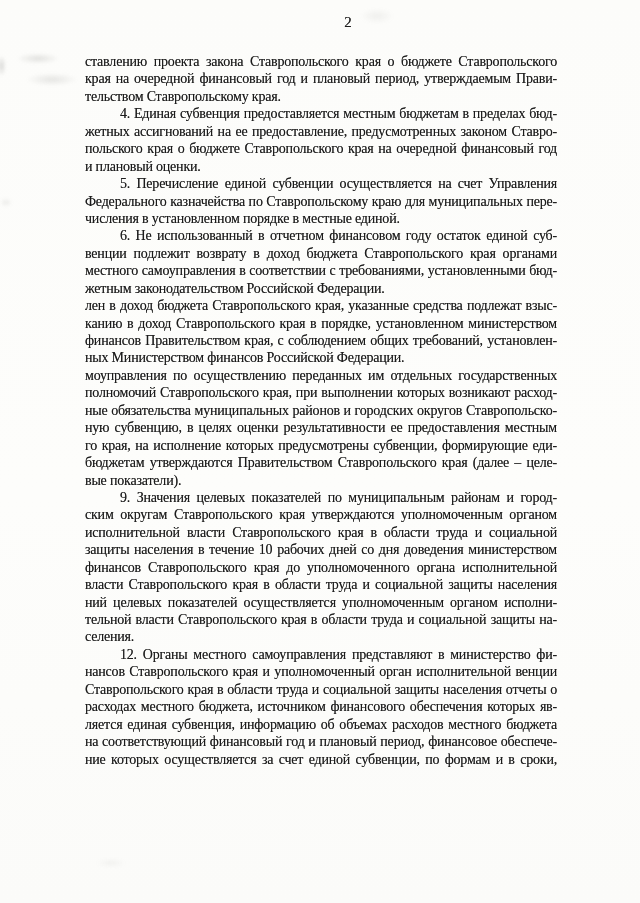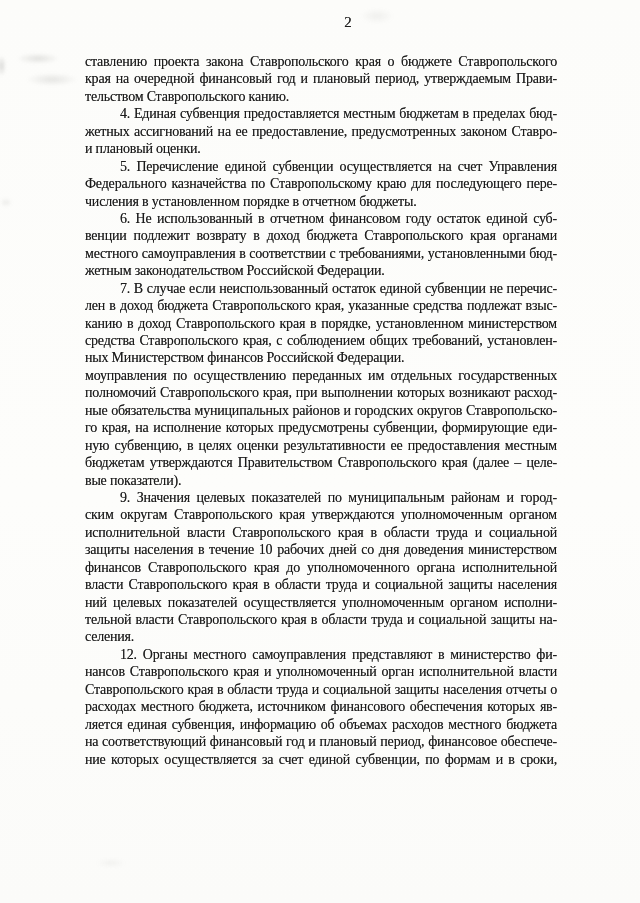--- a/index.html
+++ b/index.html
@@ -80,53 +80,53 @@
   <div class="smudge smudge-c"></div>
   <div class="smudge smudge-d"></div>
   <div class="smudge smudge-e"></div>
   <div class="smudge smudge-f"></div>
 
   <div class="page-number">2</div>
 
   <div class="text-block">
       <div class="ln">ставлению проекта закона Ставропольского края о бюджете Ставропольского</div>
       <div class="ln">края на очередной финансовый год и плановый период, утверждаемым Прави-</div>
-      <div class="ln ln-last">тельством Ставропольского канию.</div>
+      <div class="ln ln-last">тельством Ставропольскому края.</div>
       <div class="ln ln-first">4. Единая субвенция предоставляется местным бюджетам в пределах бюд-</div>
       <div class="ln">жетных ассигнований на ее предоставление, предусмотренных законом Ставро-</div>
+      <div class="ln">польского края о бюджете Ставропольского края на очередной финансовый год</div>
       <div class="ln ln-last">и плановый оценки.</div>
       <div class="ln ln-first">5. Перечисление единой субвенции осуществляется на счет Управления</div>
-      <div class="ln">Федерального казначейства по Ставропольскому краю для последующего пере-</div>
-      <div class="ln ln-last">числения в установленном порядке в отчетном бюджеты.</div>
+      <div class="ln">Федерального казначейства по Ставропольскому краю для муниципальных пере-</div>
+      <div class="ln ln-last">числения в установленном порядке в местные единой.</div>
       <div class="ln ln-first">6. Не использованный в отчетном финансовом году остаток единой суб-</div>
       <div class="ln">венции подлежит возврату в доход бюджета Ставропольского края органами</div>
       <div class="ln">местного самоуправления в соответствии с требованиями, установленными бюд-</div>
       <div class="ln ln-last">жетным законодательством Российской Федерации.</div>
-      <div class="ln ln-first">7. В случае если неиспользованный остаток единой субвенции не перечис-</div>
       <div class="ln">лен в доход бюджета Ставропольского края, указанные средства подлежат взыс-</div>
       <div class="ln">канию в доход Ставропольского края в порядке, установленном министерством</div>
-      <div class="ln">средства Ставропольского края, с соблюдением общих требований, установлен-</div>
+      <div class="ln">финансов Правительством края, с соблюдением общих требований, установлен-</div>
       <div class="ln ln-last">ных Министерством финансов Российской Федерации.</div>
       <div class="ln">моуправления по осуществлению переданных им отдельных государственных</div>
       <div class="ln">полномочий Ставропольского края, при выполнении которых возникают расход-</div>
       <div class="ln">ные обязательства муниципальных районов и городских округов Ставропольско-</div>
+      <div class="ln">ную субвенцию, в целях оценки результативности ее предоставления местным</div>
       <div class="ln">го края, на исполнение которых предусмотрены субвенции, формирующие еди-</div>
-      <div class="ln">ную субвенцию, в целях оценки результативности ее предоставления местным</div>
       <div class="ln">бюджетам утверждаются Правительством Ставропольского края (далее – целе-</div>
       <div class="ln ln-last">вые показатели).</div>
       <div class="ln ln-first">9. Значения целевых показателей по муниципальным районам и город-</div>
       <div class="ln">ским округам Ставропольского края утверждаются уполномоченным органом</div>
       <div class="ln">исполнительной власти Ставропольского края в области труда и социальной</div>
       <div class="ln">защиты населения в течение 10 рабочих дней со дня доведения министерством</div>
       <div class="ln">финансов Ставропольского края до уполномоченного органа исполнительной</div>
       <div class="ln">власти Ставропольского края в области труда и социальной защиты населения</div>
       <div class="ln">ний целевых показателей осуществляется уполномоченным органом исполни-</div>
       <div class="ln">тельной власти Ставропольского края в области труда и социальной защиты на-</div>
       <div class="ln ln-last">селения.</div>
       <div class="ln ln-first">12. Органы местного самоуправления представляют в министерство фи-</div>
-      <div class="ln">нансов Ставропольского края и уполномоченный орган исполнительной власти</div>
+      <div class="ln">нансов Ставропольского края и уполномоченный орган исполнительной венции</div>
       <div class="ln">Ставропольского края в области труда и социальной защиты населения отчеты о</div>
       <div class="ln">расходах местного бюджета, источником финансового обеспечения которых яв-</div>
       <div class="ln">ляется единая субвенция, информацию об объемах расходов местного бюджета</div>
       <div class="ln">на соответствующий финансовый год и плановый период, финансовое обеспече-</div>
       <div class="ln">ние которых осуществляется за счет единой субвенции, по формам и в сроки,</div>
     </div>
 </div>
 
 </body></html>

